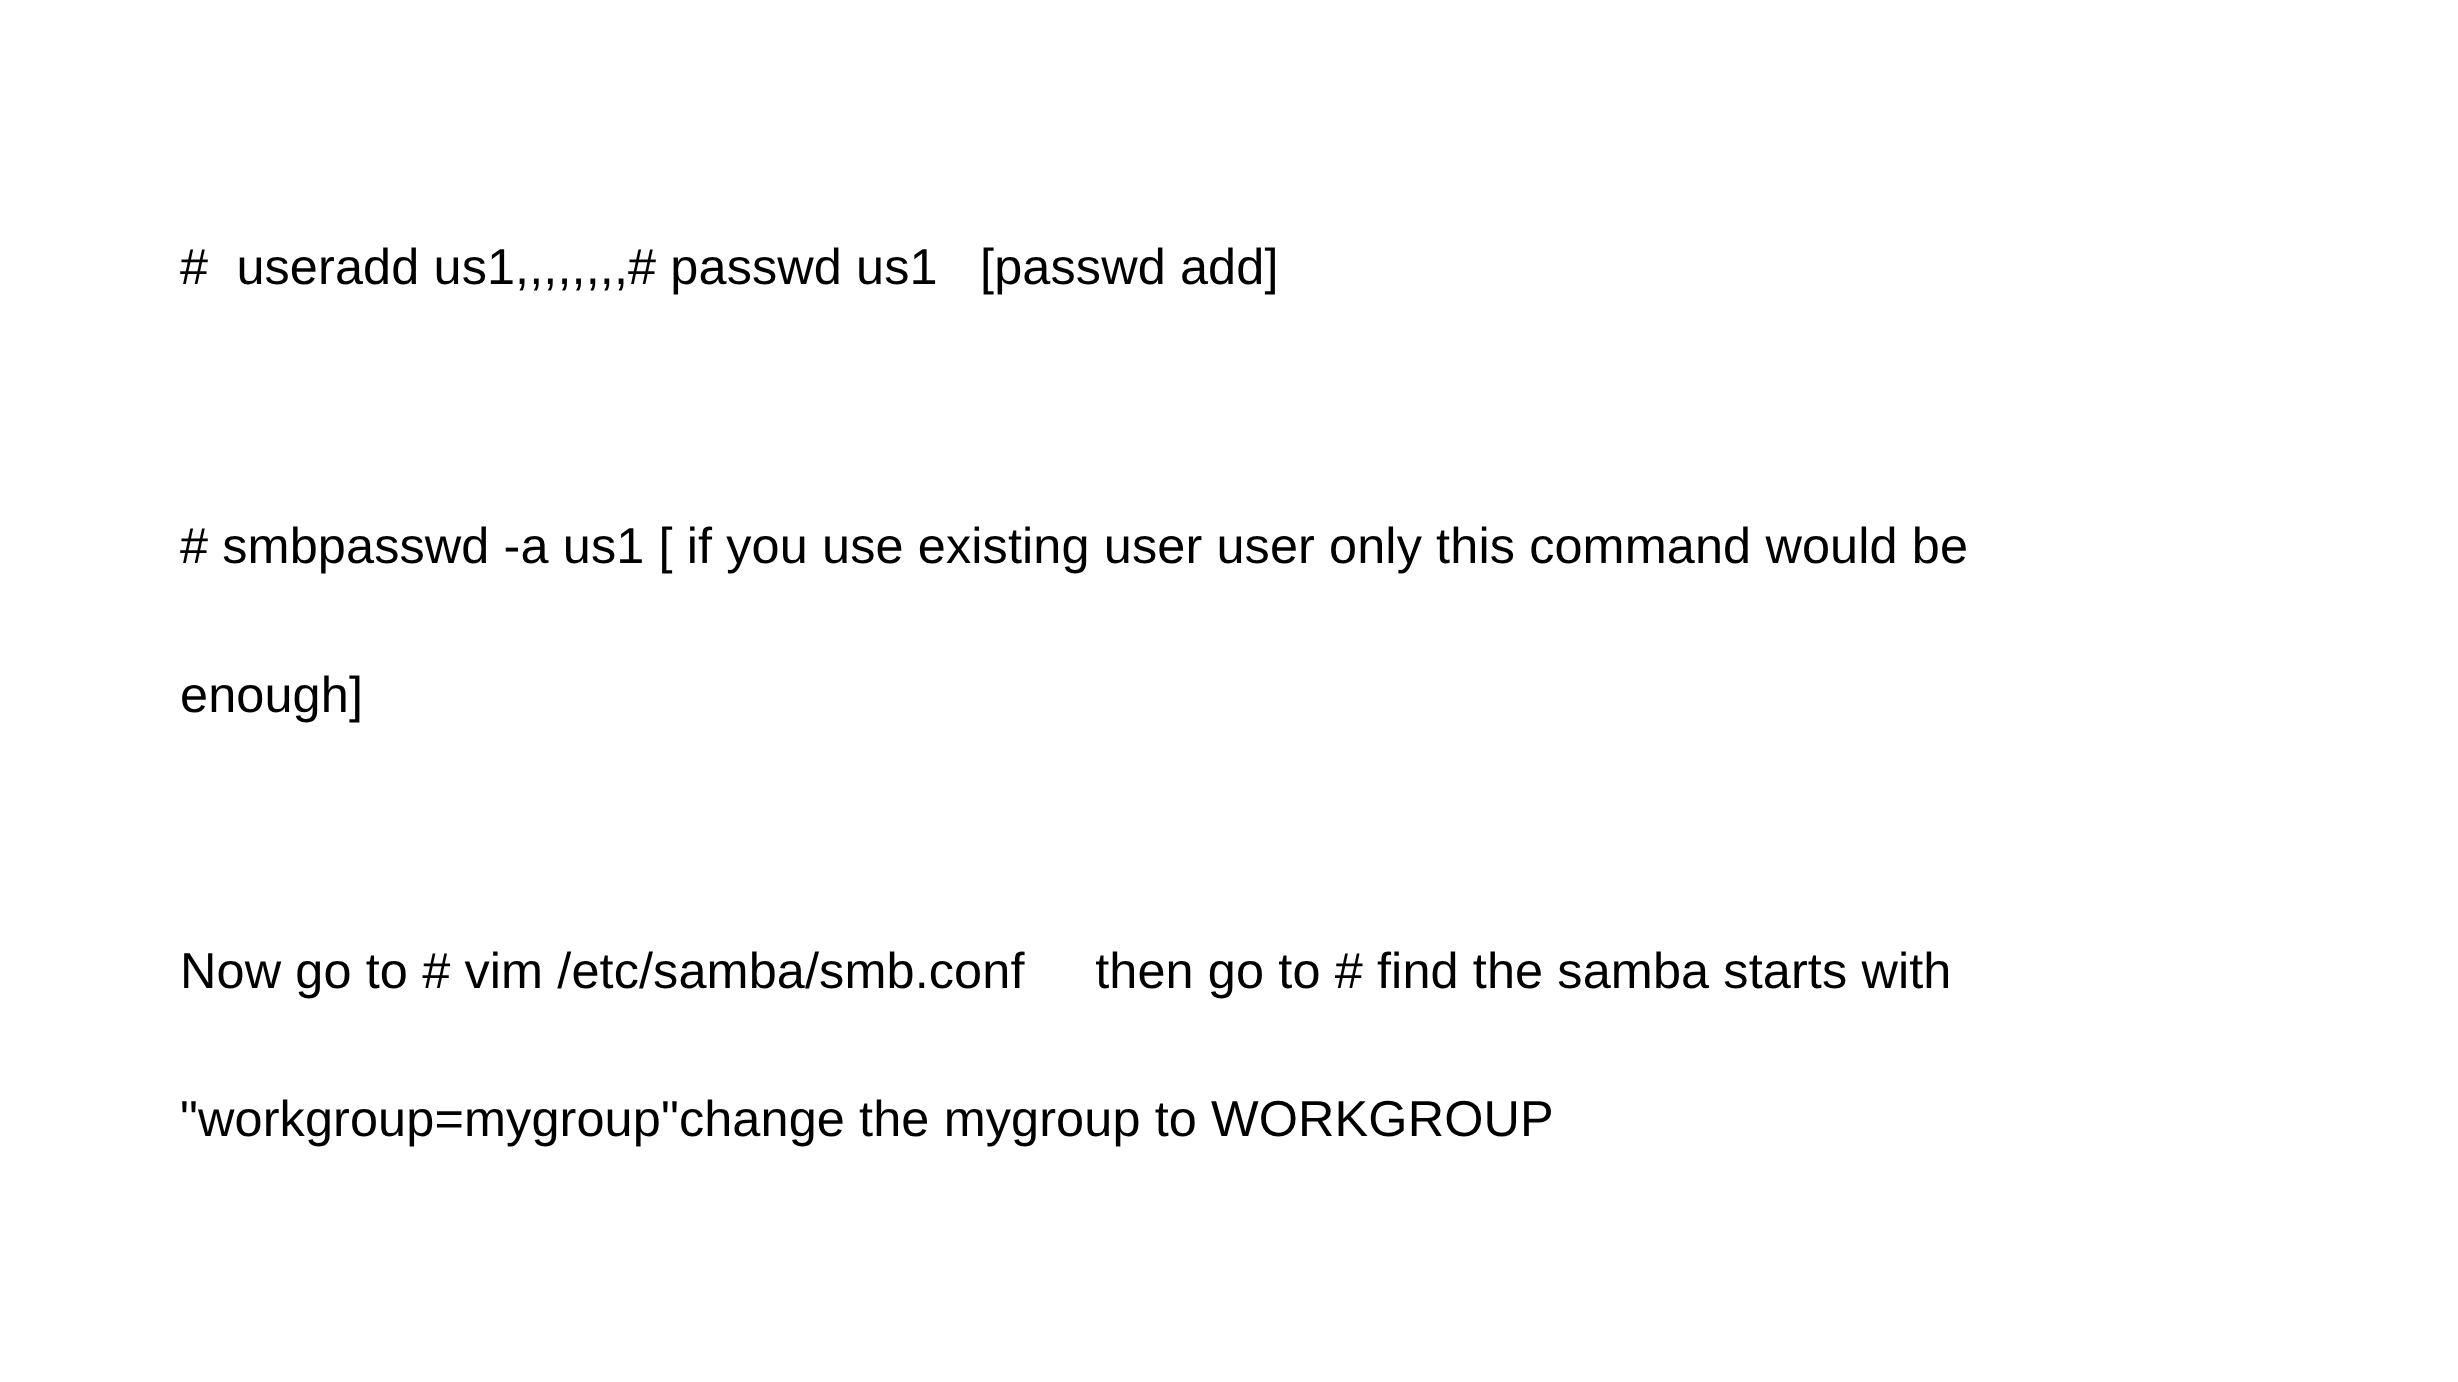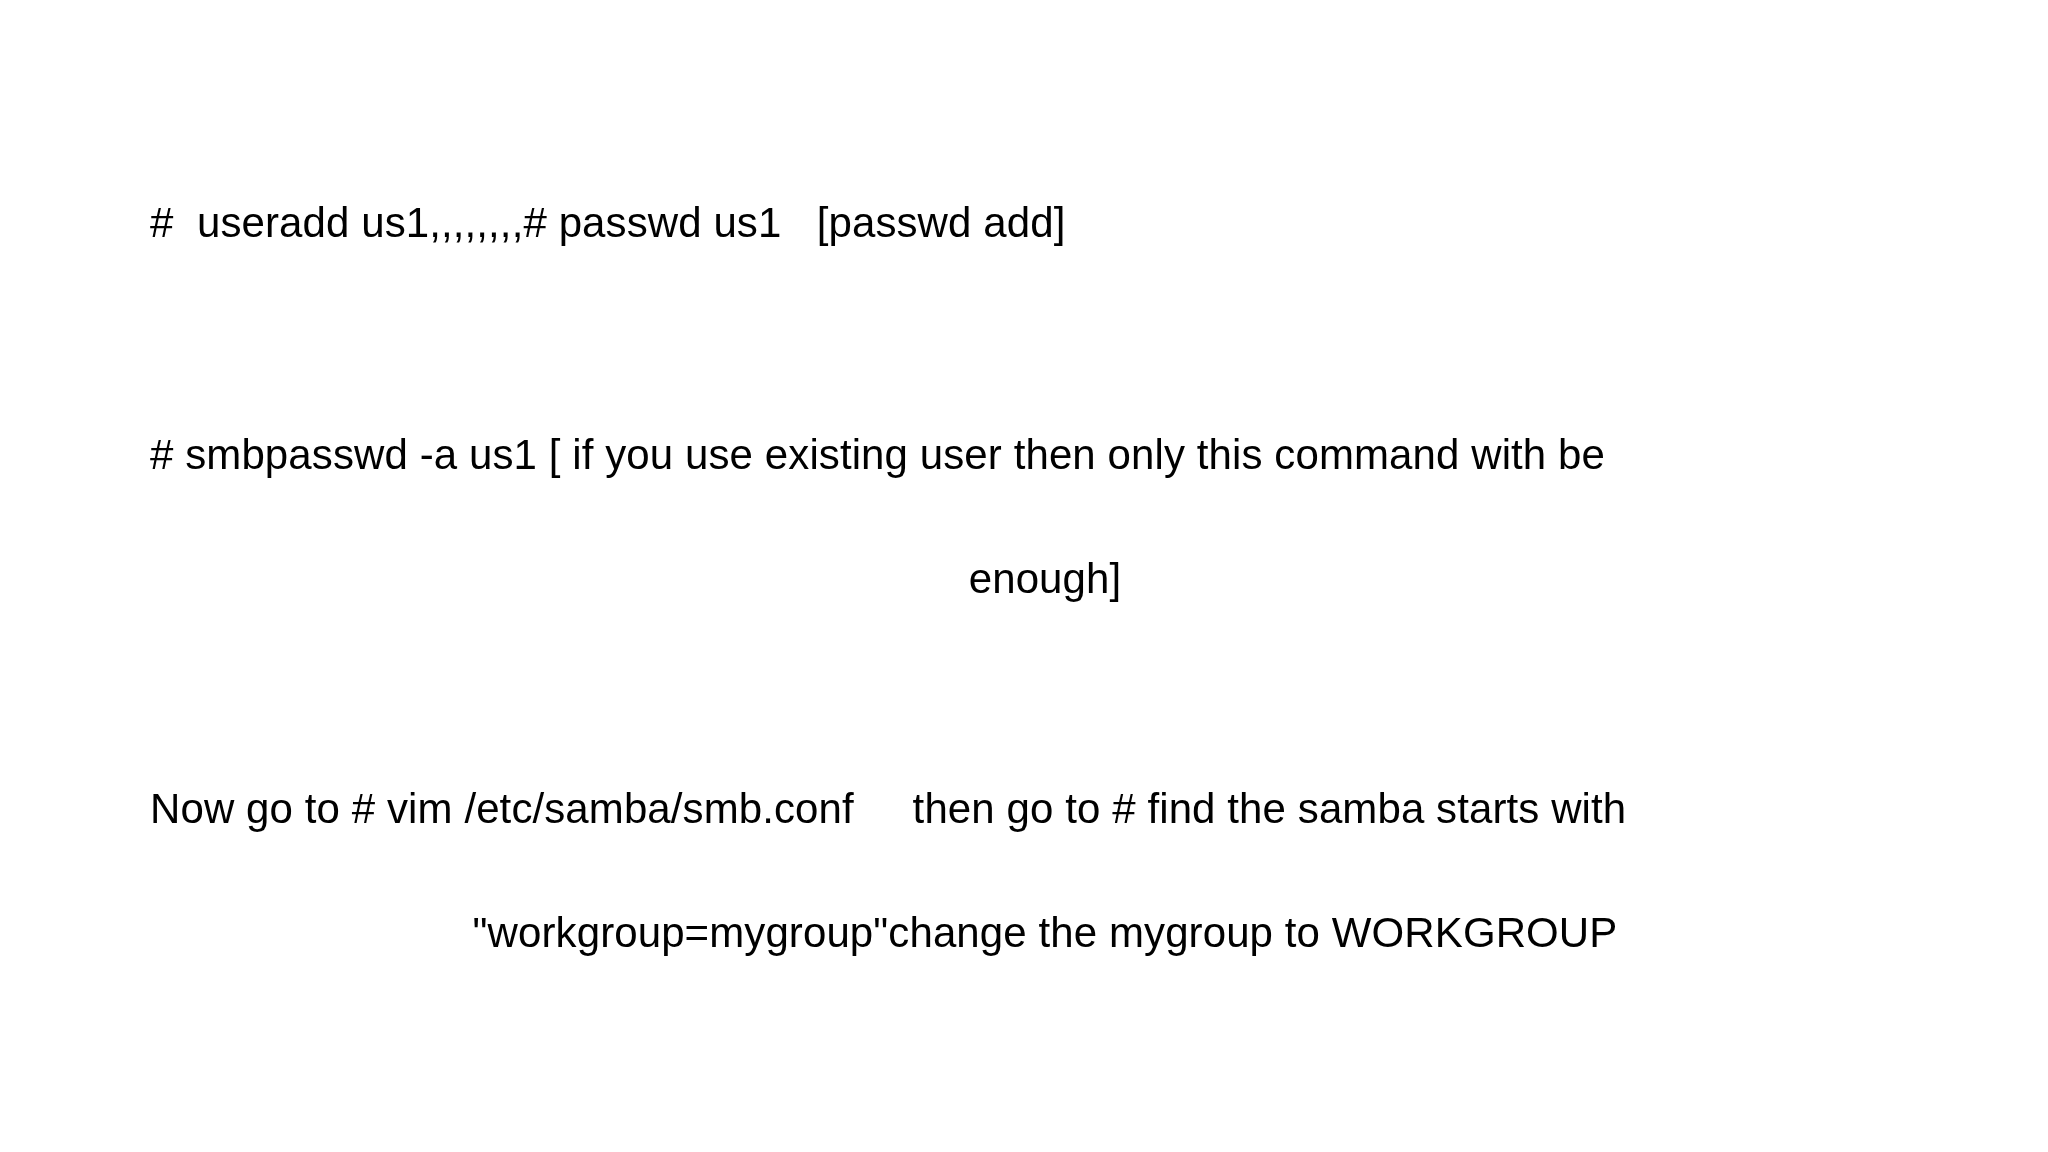--- a/index.html
+++ b/index.html
@@ -37,41 +37,40 @@
     line-height: 1.0;
     margin: 0 0 22px 0;
     white-space: pre-wrap;
     letter-spacing: 0.1px;
   }
   .para .wrap-line {
     display: block;
   }
   .para .wrap-line + .wrap-line {
     margin-top: -2px;
-    text-align: center;
   }
 
   
   .para.p1 { margin-bottom: 22px; }
   .para.p2 { margin-bottom: 20px; }
   .para.p3 { margin-bottom: 20px; }
   .para.p4 { margin-bottom: 22px; }
 </style>
 </head>
 <body>
 
 <div class="slide">
   <div class="content-block">
 
     <p class="para p1">
       <span class="wrap-line">#  useradd us1,,,,,,,,# passwd us1   [passwd add]</span>
     </p>
 
     <p class="para p2">
-      <span class="wrap-line"># smbpasswd -a us1 [ if you use existing user then only this command with be</span>
+      <span class="wrap-line"># smbpasswd -a us1 [ if you use existing user user only this command would be</span>
       <span class="wrap-line">enough]</span>
     </p>
 
     <p class="para p3">
       <span class="wrap-line">Now go to # vim /etc/samba/smb.conf     then go to # find the samba starts with</span>
       <span class="wrap-line">"workgroup=mygroup"change the mygroup to WORKGROUP</span>
     </p>
 
     <p class="para p4">
       

